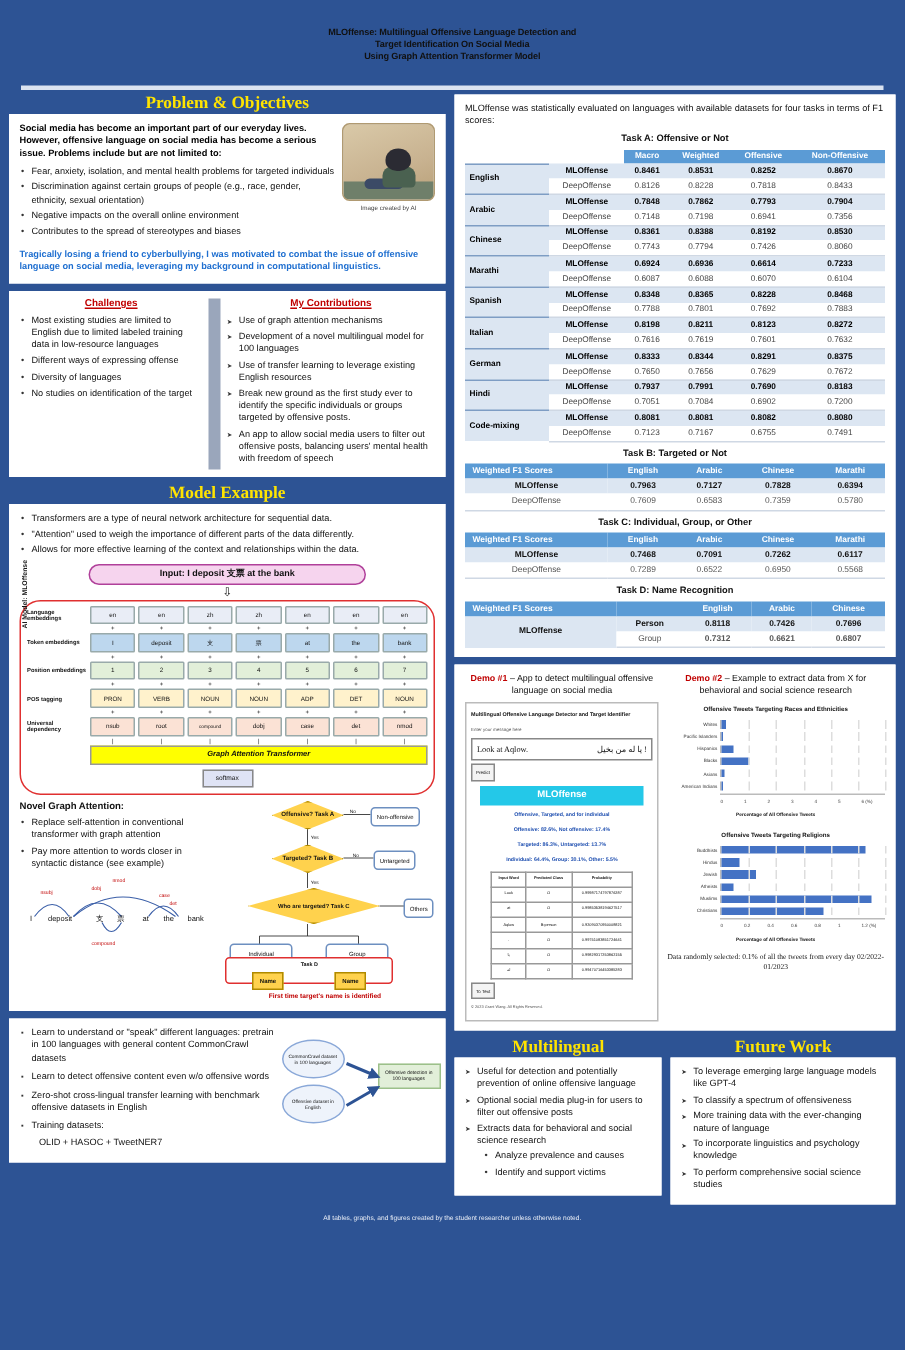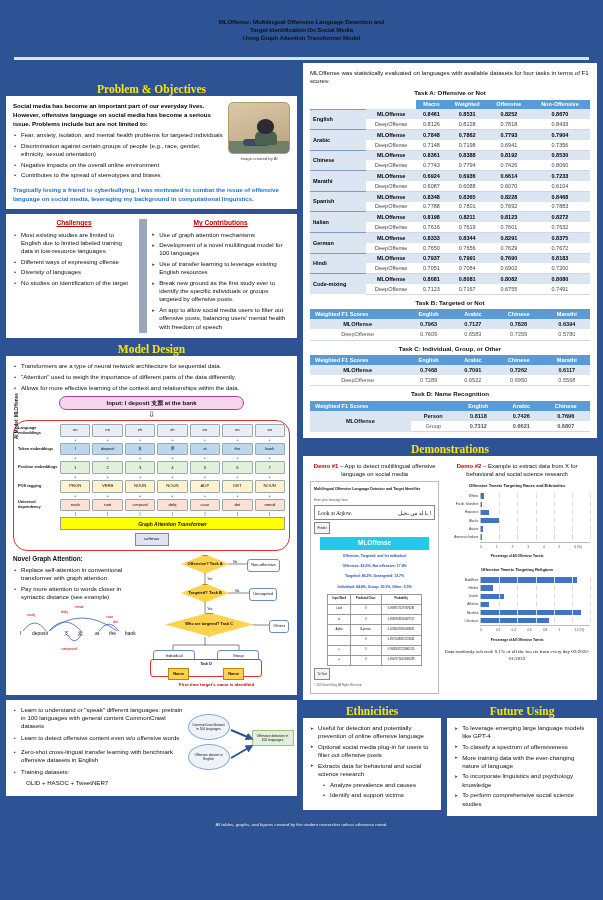--- a/index.html
+++ b/index.html
@@ -11,21 +11,21 @@
   }
   .poster { position: relative; width: 603px; height: 900px; background: #2d5394; padding: 4px 6px; }
 
   .poster-title {
     color: #ffffff; text-align: center; font-weight: bold;
     font-size: 12.5px; line-height: 16px; padding: 14px 30px 10px 30px;
     letter-spacing: -0.1px;
   }
   .title-rule { height: 3px; background: #dbe3f0; margin: 4px 8px 3px 8px; }
 
-  .columns { display: flex; gap: 6px; align-items: center; }
+  .columns { display: flex; gap: 6px; align-items: flex-start; }
   .col-left { width: 291px; }
   .col-right { width: 294px; }
 
   .sec-head {
     color: #ffe400; font-family: "Liberation Serif", serif; font-weight: bold;
     font-size: 11.5px; text-align: center; padding: 2px 0 3px 0;
   }
   .sec-body {
     background: #ffffff; border: 1px solid #ffffff; padding: 5px 6px;
   }
@@ -204,21 +204,21 @@
             <li>Use of graph attention mechanisms</li>
             <li>Development of a novel multilingual model for 100 languages</li>
             <li>Use of transfer learning to leverage existing English resources</li>
             <li>Break new ground as the first study ever to identify the specific individuals or groups targeted by offensive posts.</li>
             <li>An app to allow social media users to filter out offensive posts, balancing users' mental health with freedom of speech</li>
           </ul>
         </div>
       </div>
 
       <div class="gap"></div>
-      <div class="sec-head">Model Design</div>
+      <div class="sec-head">Model Example</div>
       <div class="sec-body">
         <ul class="bul">
           <li>Transformers are a type of neural network architecture for sequential data.</li>
           <li>"Attention" used to weigh the importance of different parts of the data differently.</li>
           <li>Allows for more effective learning of the context and relationships within the data.</li>
         </ul>
 
         <div class="inputbar">Input: I deposit 支票 at the bank</div>
         <div class="down-arrow">⇩</div>
 
@@ -695,21 +695,20 @@
                 <td>Group</td>
                 <td style="font-weight: bold;">0.7312</td>
                 <td style="font-weight: bold;">0.6621</td>
                 <td style="font-weight: bold;">0.6807</td>
               </tr>
             </tbody>
         </table>
       </div>
 
       <div class="gap"></div>
-      <div class="sec-head">Demonstrations</div>
       <div class="sec-body">
         <div style="display:flex; gap:5px">
 
           <div style="width:47%">
             <div style="text-align:center; line-height:8px">
               <span class="demo-head">Demo #1</span>
               <span class="demo-sub">– App to detect multilingual offensive language on social media</span>
             </div>
             <div class="app">
               <div class="app-title">Multilingual Offensive Language Detector and Target Identifier</div>
@@ -953,35 +952,35 @@
             </div>
 
             <div class="note">Data randomly selected: 0.1% of all the tweets from every day 02/2022-01/2023</div>
           </div>
         </div>
       </div>
 
       <div class="gap"></div>
       <div style="display:flex; gap:6px">
         <div style="width:48%">
-          <div class="sec-head">Ethnicities</div>
+          <div class="sec-head">Multilingual</div>
           <div class="sec-body" style="min-height:92px">
             <ul class="bul arrow">
               <li>Useful for detection and potentially prevention of online offensive language</li>
               <li>Optional social media plug-in for users to filter out offensive posts</li>
               <li>Extracts data for behavioral and social science research</li>
             </ul>
             <ul class="bul" style="padding-left:12px">
               <li>Analyze prevalence and causes</li>
               <li>Identify and support victims</li>
             </ul>
           </div>
         </div>
         <div style="width:52%">
-          <div class="sec-head">Future Using</div>
+          <div class="sec-head">Future Work</div>
           <div class="sec-body" style="min-height:92px">
             <ul class="bul arrow">
               <li>To leverage emerging large language models like GPT-4</li>
               <li>To classify a spectrum of offensiveness</li>
               <li>More training data with the ever-changing nature of language</li>
               <li>To incorporate linguistics and psychology knowledge</li>
               <li>To perform comprehensive social science studies</li>
             </ul>
           </div>
         </div>

